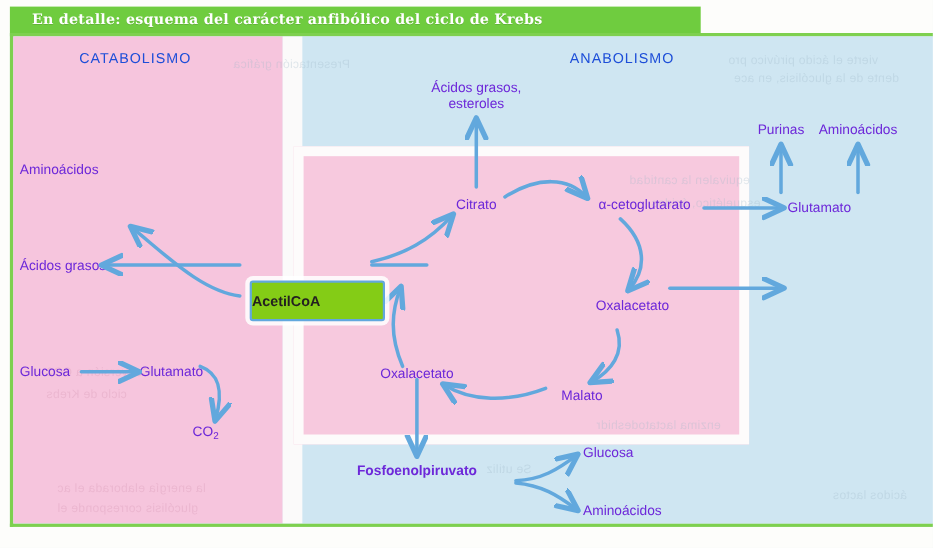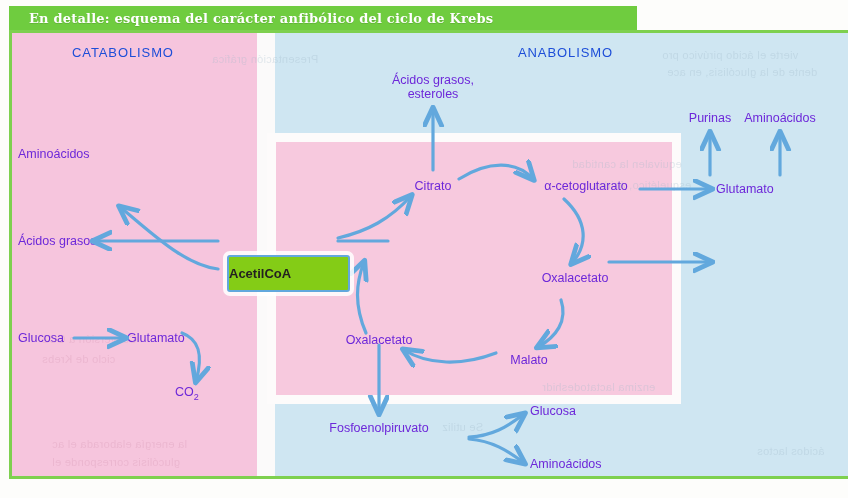--- a/index.html
+++ b/index.html
@@ -163,18 +163,18 @@
     <div class="lbl ctr" style="left:517px;top:320px;">Malato</div>
     <div class="lbl ctr" style="left:367px;top:300px;">Oxalacetato</div>
 
     <div class="lbl ctr" style="left:421px;top:40px;">
       <div>Ácidos grasos,</div>
       <div>esteroles</div>
     </div>
     <div class="lbl ctr" style="left:698px;top:78px;">Purinas</div>
     <div class="lbl ctr" style="left:768px;top:78px;">Aminoácidos</div>
     <div class="lbl" style="left:704px;top:149px;">Glutamato</div>
-    <div class="lbl ctr" style="left:367px;top:388px;">Fosfoenolpiruvato</div>
+    <div class="lbl ctr" style="left:367px;top:388px;font-weight:bold;">Fosfoenolpiruvato</div>
     <div class="lbl" style="left:518px;top:371px;">Glucosa</div>
     <div class="lbl" style="left:518px;top:424px;">Aminoácidos</div>
 
   </div>
 </div>
 
 </body></html>

